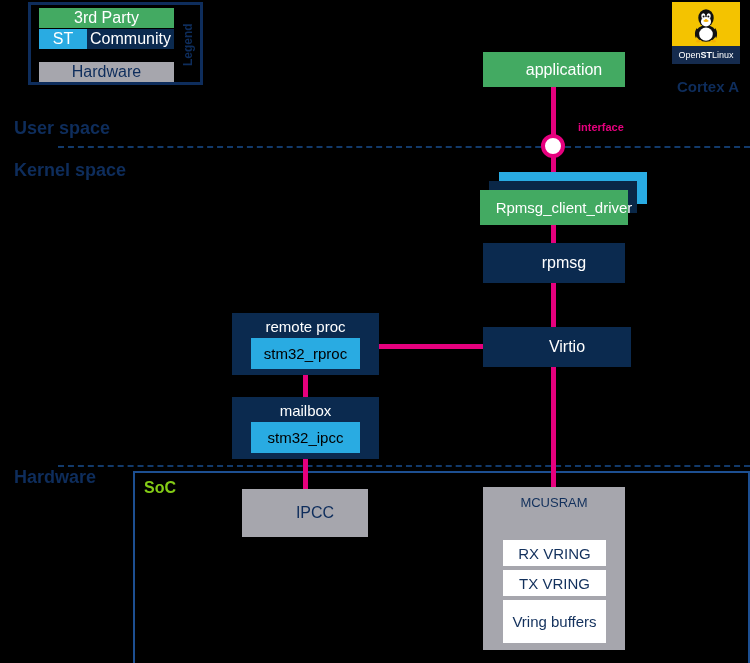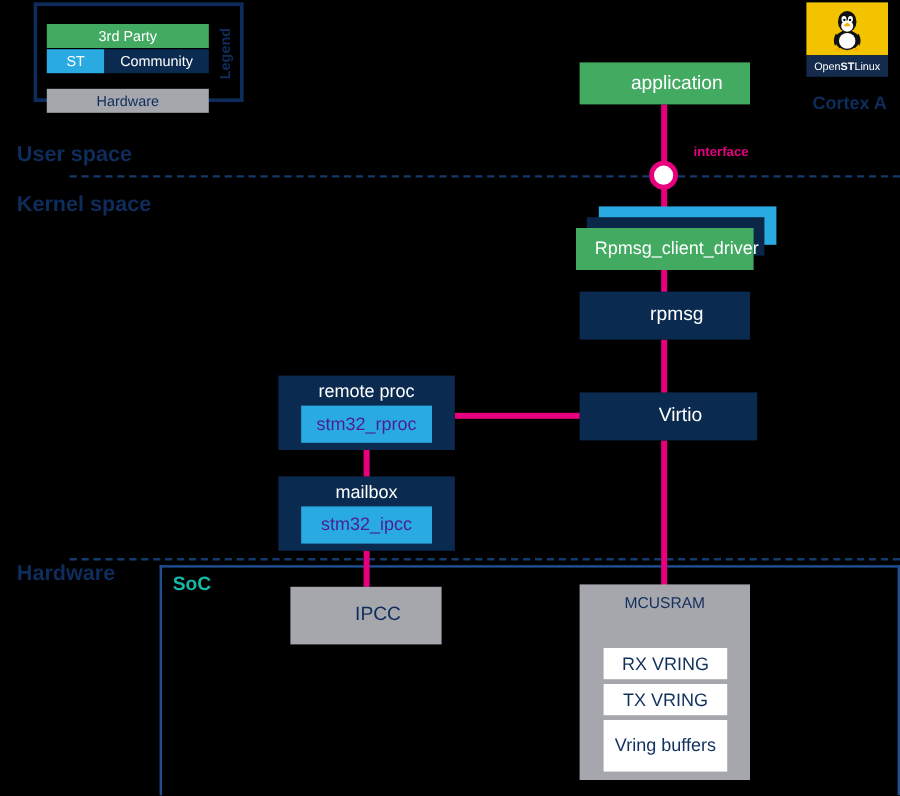--- a/index.html
+++ b/index.html
@@ -13,21 +13,21 @@
 
   
   .box{position:absolute;box-sizing:border-box;display:flex;
        align-items:center;justify-content:center;text-align:center;padding-left:20px;}
 
   
   #legend{position:absolute;left:28px;top:2px;width:175px;height:83px;
           border:3px solid #0e2d5c;box-sizing:border-box;background:#000;}
   .legend-row{position:absolute;left:8px;box-sizing:border-box;
               display:flex;align-items:center;justify-content:center;
-              font-size:12px;color:#ffffff;margin-top:12px;}
+              font-size:16px;color:#ffffff;}
   #lg-3rd{top:3px;width:135px;height:20px;background:#43aa62;}
   #lg-st{top:24px;width:48px;height:20px;background:#29abe2;}
   #lg-comm{top:24px;left:56px;width:87px;height:20px;background:#0b2a4f;}
   #lg-hw{top:57px;width:135px;height:20px;background:#a6a6ad;color:#0e2d5c;}
   #lg-vert{position:absolute;right:4px;top:14px;width:16px;height:52px;
            display:flex;align-items:center;justify-content:center;
            color:#0e2d5c;font-size:12px;font-weight:bold;
            writing-mode:vertical-rl;transform:rotate(180deg);}
 
   
@@ -48,27 +48,27 @@
   #div-hw{left:58px;top:465px;width:692px;}
 
   .zone-label{position:absolute;color:#0e2d5c;font-size:18px;font-weight:bold;}
   #lbl-user{left:14px;top:118px;}
   #lbl-kernel{left:14px;top:160px;}
   #lbl-hardware{left:14px;top:467px;}
 
   
   #soc{position:absolute;left:133px;top:471px;width:617px;height:192px;
        border:2px solid #1d4f91;border-bottom:none;box-sizing:border-box;background:transparent;}
-  #soc-label{position:absolute;left:144px;top:479px;color:#14b8a6;
+  #soc-label{position:absolute;left:144px;top:479px;color:#84cc16;
              font-size:16px;font-weight:bold;}
 
   
   .green{background:#43aa62;color:#fff;}
   .navy{background:#0b2a4f;color:#fff;}
-  .lightblue{background:#29abe2;color:#4c1d95;}
+  .lightblue{background:#29abe2;color:#000000;}
   .gray{background:#a6a6ad;color:#0e2d5c;}
 
   #b-application{left:483px;top:52px;width:142px;height:35px;font-size:16px;}
   #b-rpmsgdrv{left:480px;top:190px;width:148px;height:35px;font-size:15px;}
   #shadow-lb{position:absolute;left:499px;top:172px;width:148px;height:32px;background:#29abe2;}
   #shadow-nv{position:absolute;left:489px;top:181px;width:148px;height:32px;background:#0a2747;}
   #b-rpmsg{left:483px;top:243px;width:142px;height:40px;font-size:16px;}
   #b-virtio{left:483px;top:327px;width:148px;height:40px;font-size:16px;}
 
   #b-remoteproc{left:232px;top:313px;width:147px;height:62px;}

